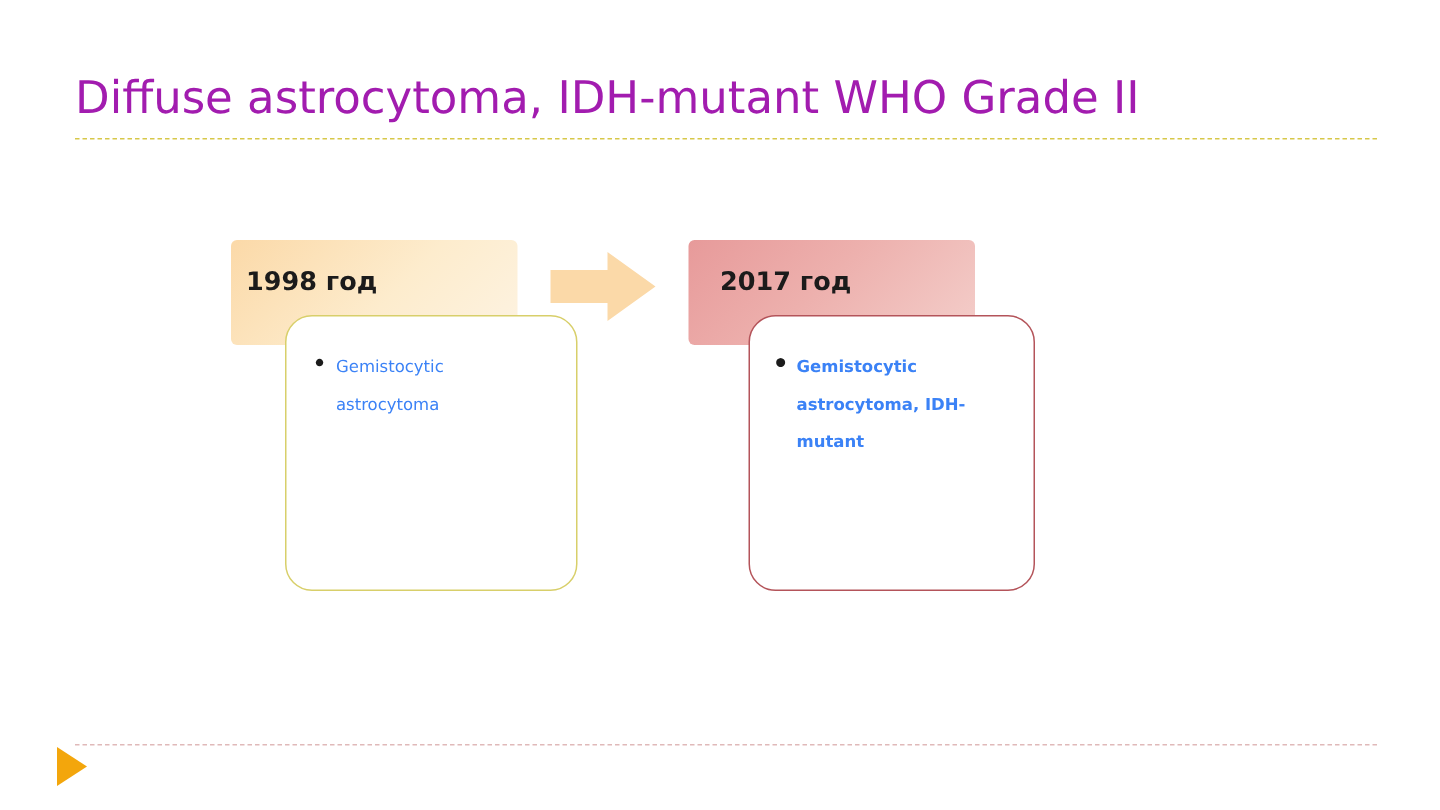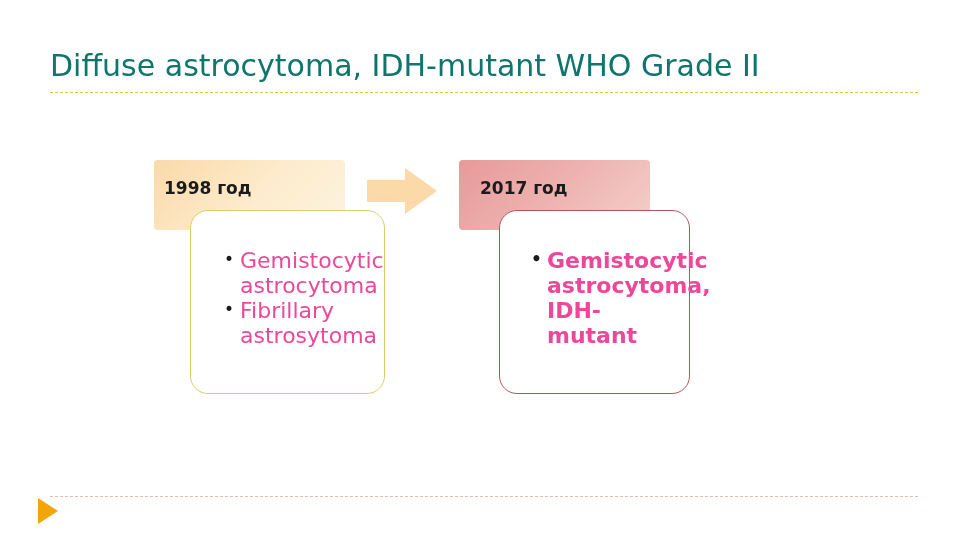--- a/index.html
+++ b/index.html
@@ -15,21 +15,21 @@
     position: relative;
   }
 
   
   .slide-title {
     position: absolute;
     left: 50px;
     top: 48px;
     width: 880px;
     font-size: 30px;
-    color: #0f766e;
+    color: #a21caf;
     font-weight: normal;
     letter-spacing: 0px;
     white-space: nowrap;
   }
 
   .title-rule {
     position: absolute;
     left: 50px;
     top: 92px;
     width: 868px;
@@ -102,25 +102,25 @@
     left: 499px;
     top: 210px;
     width: 189px;
     height: 182px;
     border: 1px solid #b4545a;
   }
 
   
   .bullets {
     position: absolute;
-    font-size: 22px;
+    font-size: 11px;
     line-height: 25px;
-    color: #ec4899;
+    color: #3b82f6;
     list-style: none;
-    margin: 16px;
+    margin: 0;
     padding: 0;
   }
   .bullets-2007 { left: 206px; top: 232px; width: 152px; }
   .bullets-2016 { left: 513px; top: 232px; width: 160px; font-weight: bold; }
 
   .bullets li {
     position: relative;
     padding-left: 18px;
     margin: 0 0 0 0;
   }
@@ -154,21 +154,20 @@
 <div class="chip chip-2016"></div>
 <div class="chip-label chip-label-2016">2017 год</div>
 
 <svg class="arrow" viewBox="0 0 74 50">
   <polygon points="2,14 40,14 40,2 72,25 40,48 40,36 2,36" fill="#fbd9a8"></polygon>
 </svg>
 
 <div class="body-box body-2007"></div>
 <ul class="bullets bullets-2007">
   <li>Gemistocytic astrocytoma</li>
-  <li>Fibrillary astrosytoma</li>
 </ul>
 
 <div class="body-box body-2016"></div>
 <ul class="bullets bullets-2016">
   <li>Gemistocytic astrocytoma, IDH-mutant</li>
 </ul>
 
 <div class="bottom-rule"></div>
 <div class="corner-triangle"></div>
 

